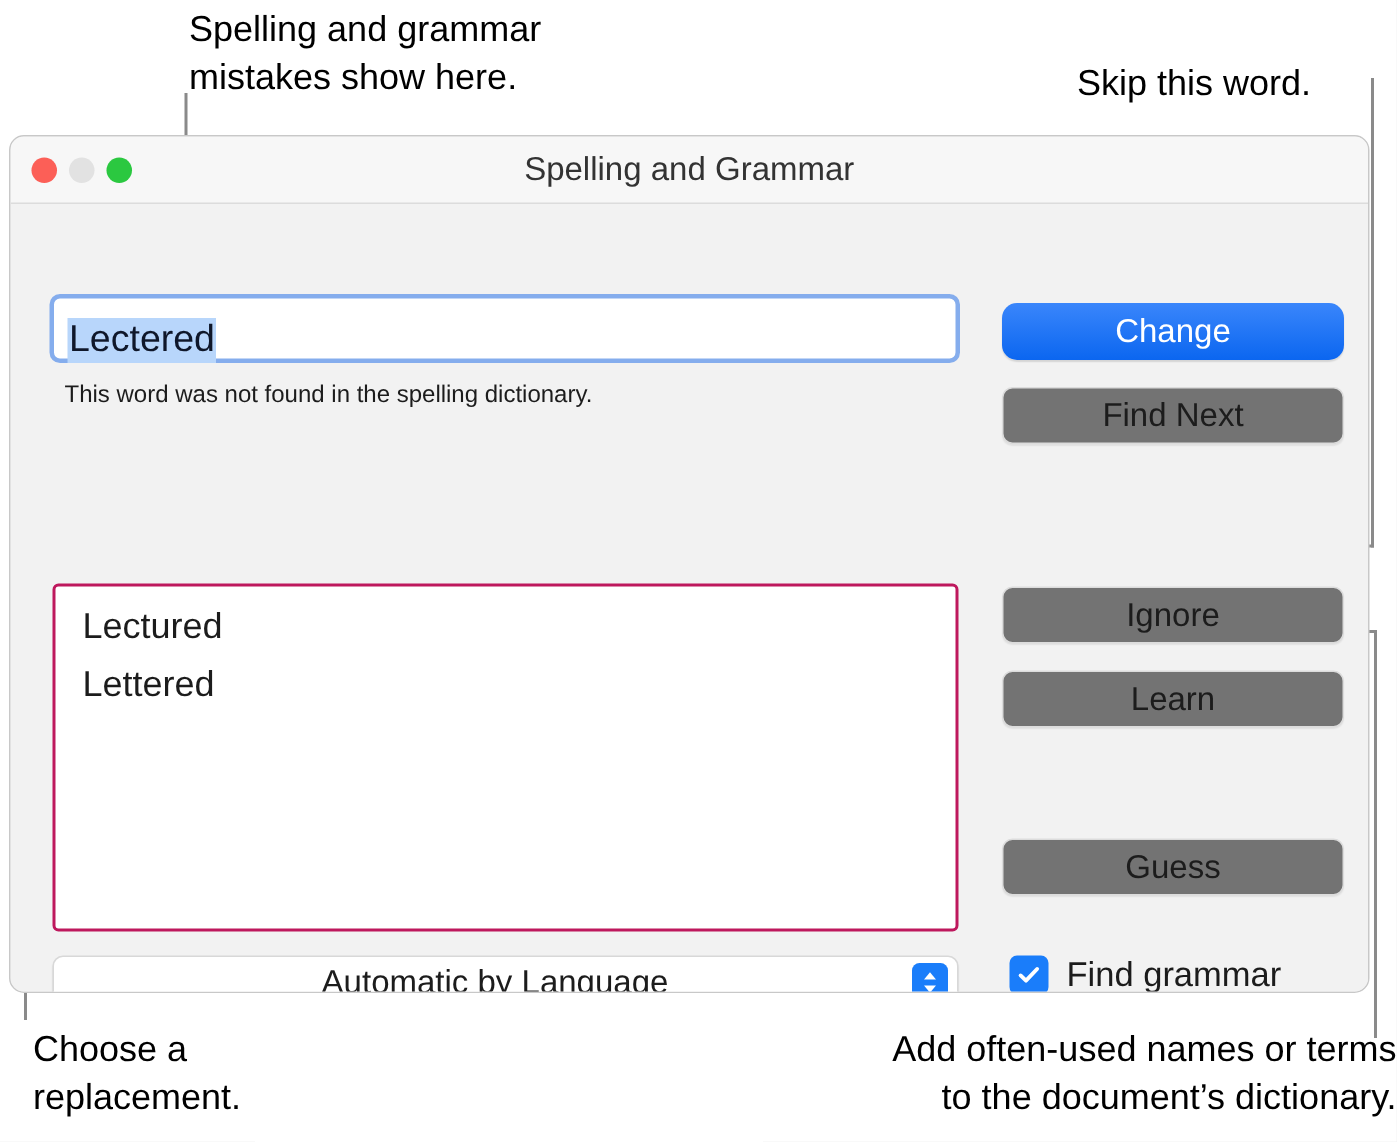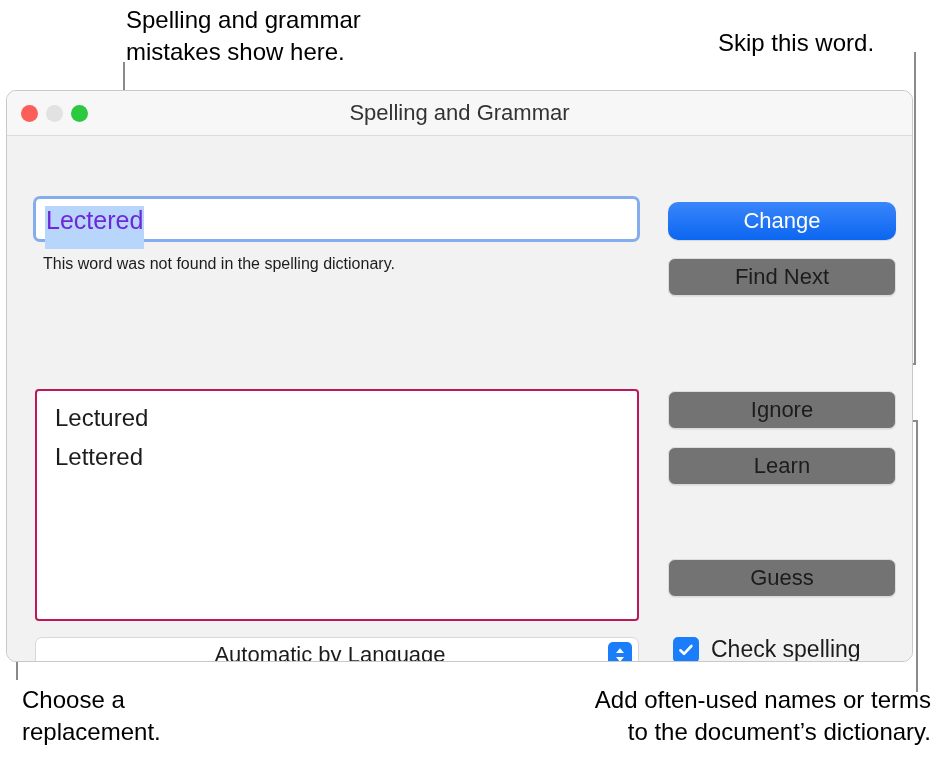--- a/index.html
+++ b/index.html
@@ -19,21 +19,21 @@
   
   .callout {
     position: absolute;
     color: #000000;
     font-size: 24px;
     line-height: 1.32;
     font-family: "Liberation Sans", sans-serif;
     white-space: pre-line;
   }
   #callout-mistakes { left: 126px; top: 4px; text-align: left; }
-  #callout-skip     { left: 718px; top: 27px; text-align: left; }
+  #callout-skip     { left: 718px; top: 40px; text-align: left; }
   #callout-choose   { left: 22px;  top: 684px; text-align: left; }
   #callout-add      { left: 515px; top: 684px; text-align: right; width: 416px; }
 
   
   .leader {
     position: absolute;
     background: #8a8a8a;
   }
   .leader-v { width: 2px; }
   .leader-h { height: 2px; }
@@ -111,25 +111,25 @@
     height: 46px;
     border: 3px solid #85aded;
     border-radius: 7px;
     background: #ffffff;
     box-sizing: border-box;
     display: flex;
     align-items: center;
   }
   #misspelled-value {
     font-size: 25px;
-    color: #6d28d9;
+    color: #0f172a;
     background: #b8d6fb;
     margin-left: 9px;
     line-height: 1.0;
-    padding: 2px 1px 16px 1px;
+    padding: 2px 1px 3px 1px;
     font-family: "Liberation Sans", sans-serif;
     margin-top: 16px;
   }
   #status-text {
     position: absolute;
     left: 36px;
     top: 119px;
     font-size: 16px;
     color: #1c1c1c;
     font-family: "Liberation Sans", sans-serif;
@@ -306,17 +306,17 @@
     <div class="btn btn-plain" id="btn-ignore">Ignore</div>
     <div class="btn btn-plain" id="btn-learn">Learn</div>
     <div class="btn btn-plain" id="btn-guess">Guess</div>
 
     <div id="check-grammar-row">
       <span id="check-grammar-box">
         <svg width="18" height="18" viewBox="0 0 18 18" aria-hidden="true">
           <path d="M3.4 9.3 L7.0 12.8 L14.4 5.0" stroke="#ffffff" stroke-width="2.6" fill="none" stroke-linecap="round" stroke-linejoin="round"></path>
         </svg>
       </span>
-      <span id="check-grammar-label">Check spelling</span>
+      <span id="check-grammar-label">Find grammar</span>
     </div>
 
   </div>
 </div>
 
 </body></html>

